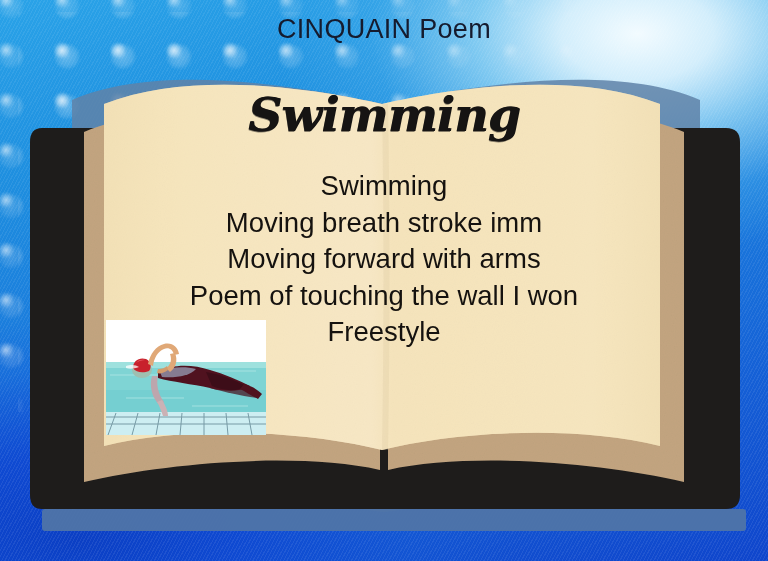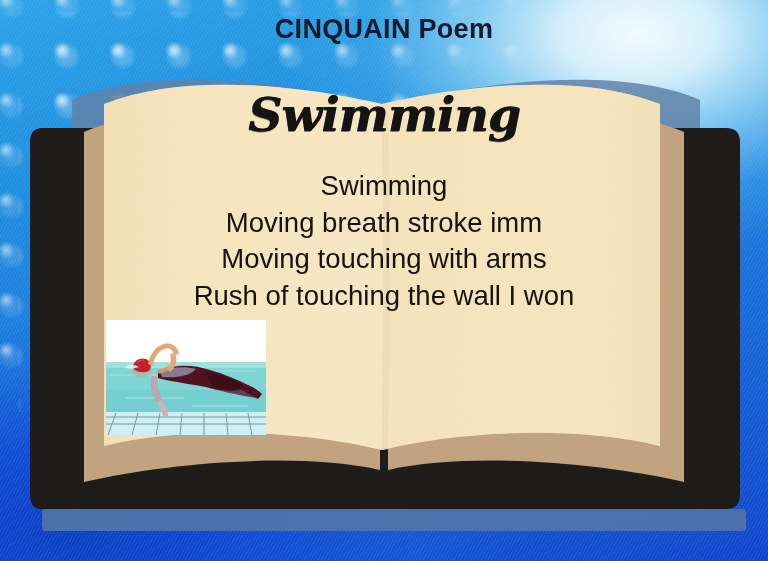--- a/index.html
+++ b/index.html
@@ -59,21 +59,20 @@
   
   #slide-title {
     position: absolute;
     left: 0; right: 0;
     top: 14px;
     text-align: center;
     font-size: 27px;
     letter-spacing: 0.3px;
     color: #151b2e;
     z-index: 40;
-    font-weight: bold;
   }
 
   
   #book { position: absolute; left: 0; top: 0; width: 768px; height: 561px; z-index: 20; }
   #book svg { display: block; }
 
   
   .page-content {
     position: absolute;
     z-index: 30;
@@ -198,22 +197,23 @@
         <rect x="42" y="509" width="704" height="22" rx="3" fill="#4f74a8" opacity="0.95"></rect>
       </g>
     </svg>
   </div>
 
   <div class="page-content" id="book-heading">Swimming</div>
 
   <div class="page-content" id="poem">
     <span class="poem-line">Swimming</span>
     <span class="poem-line">Moving breath stroke imm</span>
-    <span class="poem-line">Moving touching with arms</span>
-    <span class="poem-line">Rush of touching the wall I won</span>
+    <span class="poem-line">Moving forward with arms</span>
+    <span class="poem-line">Poem of touching the wall I won</span>
+    <span class="poem-line">Freestyle</span>
   </div>
 
   <div id="swimmer-photo">
     <svg width="160" height="115" viewBox="0 0 160 115" xmlns="http://www.w3.org/2000/svg">
 
       <rect x="0" y="0" width="160" height="44" fill="#ffffff"></rect>
 
       <rect x="0" y="42" width="160" height="52" fill="#7fd4d4"></rect>
       <rect x="0" y="42" width="160" height="6" fill="#a6e3e0" opacity="0.8"></rect>
       <rect x="0" y="70" width="160" height="24" fill="#6ecbcd" opacity="0.55"></rect>

